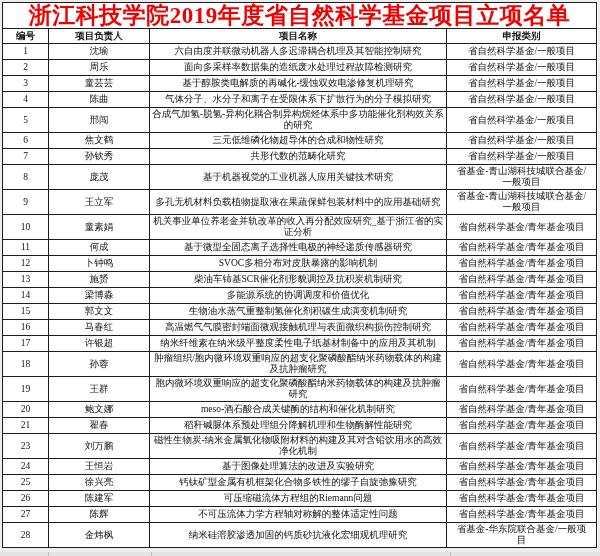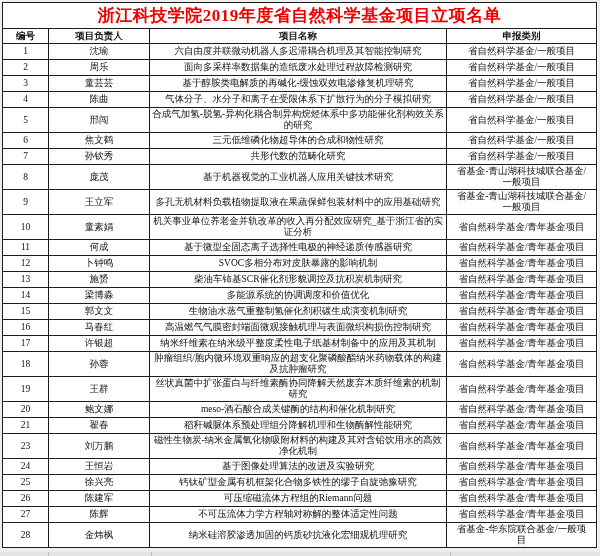--- a/index.html
+++ b/index.html
@@ -32,21 +32,21 @@
     line-height:11px;
     padding:1px 2px;
     color:#111;
     overflow:hidden;
     word-break:break-all;
   }
   td.cat { padding:1px 6px;margin-left:22px; }
   td { height:13px; }
   tr.title-row th {
     height:25px;
-    font-size:17px;
+    font-size:23px;
     line-height:25px;
     font-weight:bold;
     color:#f00000;
     letter-spacing:0.5px;
     padding:0;
   }
   tr.header-row th {
     height:12px;
     font-weight:bold;
     color:#111;
@@ -187,21 +187,21 @@
         </tr>
         <tr>
           <td>18</td>
           <td>孙蓉</td>
           <td>肿瘤组织/胞内微环境双重响应的超支化聚磷酸酯纳米药物载体的构建及抗肿瘤研究</td>
           <td class="cat">省自然科学基金/青年基金项目</td>
         </tr>
         <tr>
           <td>19</td>
           <td>王群</td>
-          <td>丝状真菌中扩张蛋白与纤维素酶协同降解天然废弃木质纤维素的机制研究</td>
+          <td>胞内微环境双重响应的超支化聚磷酸酯纳米药物载体的构建及抗肿瘤研究</td>
           <td class="cat">省自然科学基金/青年基金项目</td>
         </tr>
         <tr>
           <td>20</td>
           <td>鲍文娜</td>
           <td>meso-酒石酸合成关键酶的结构和催化机制研究</td>
           <td class="cat">省自然科学基金/青年基金项目</td>
         </tr>
         <tr>
           <td>21</td>

